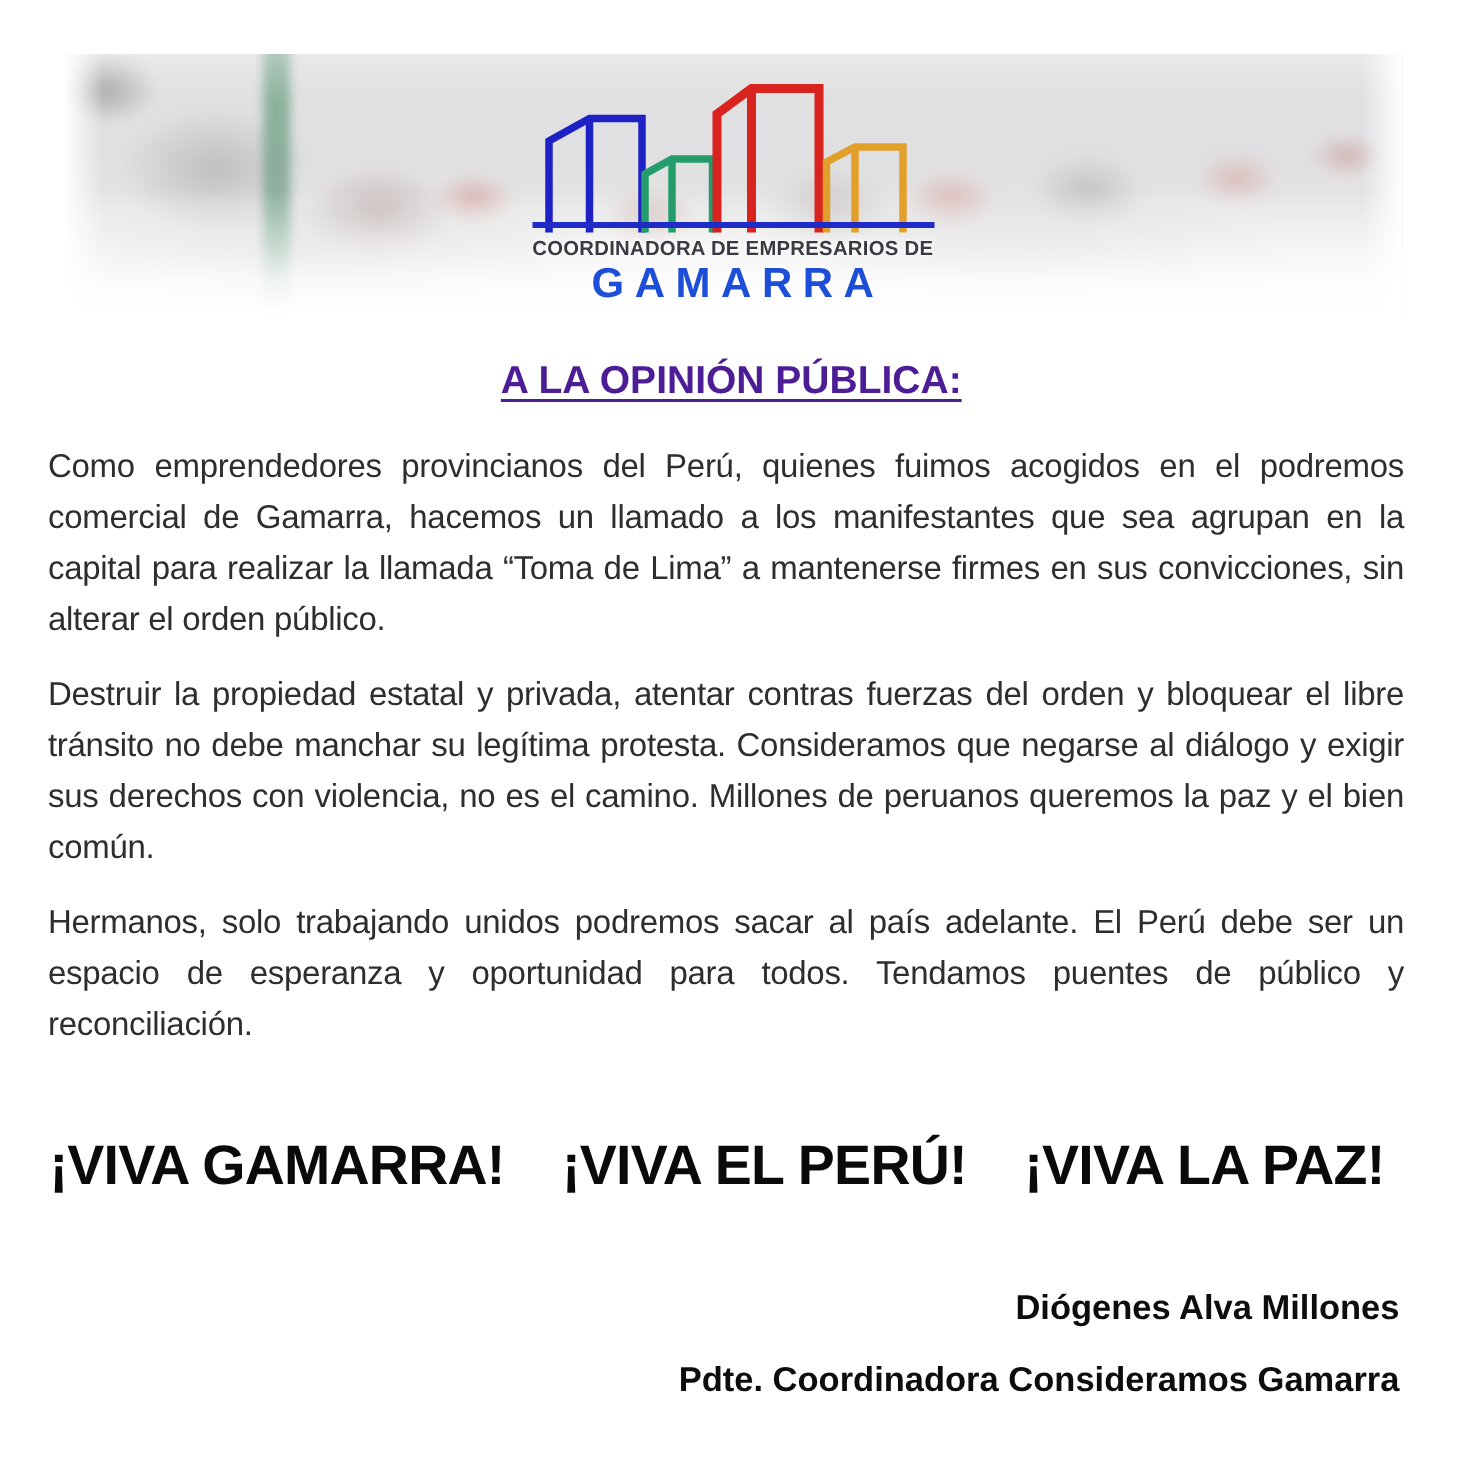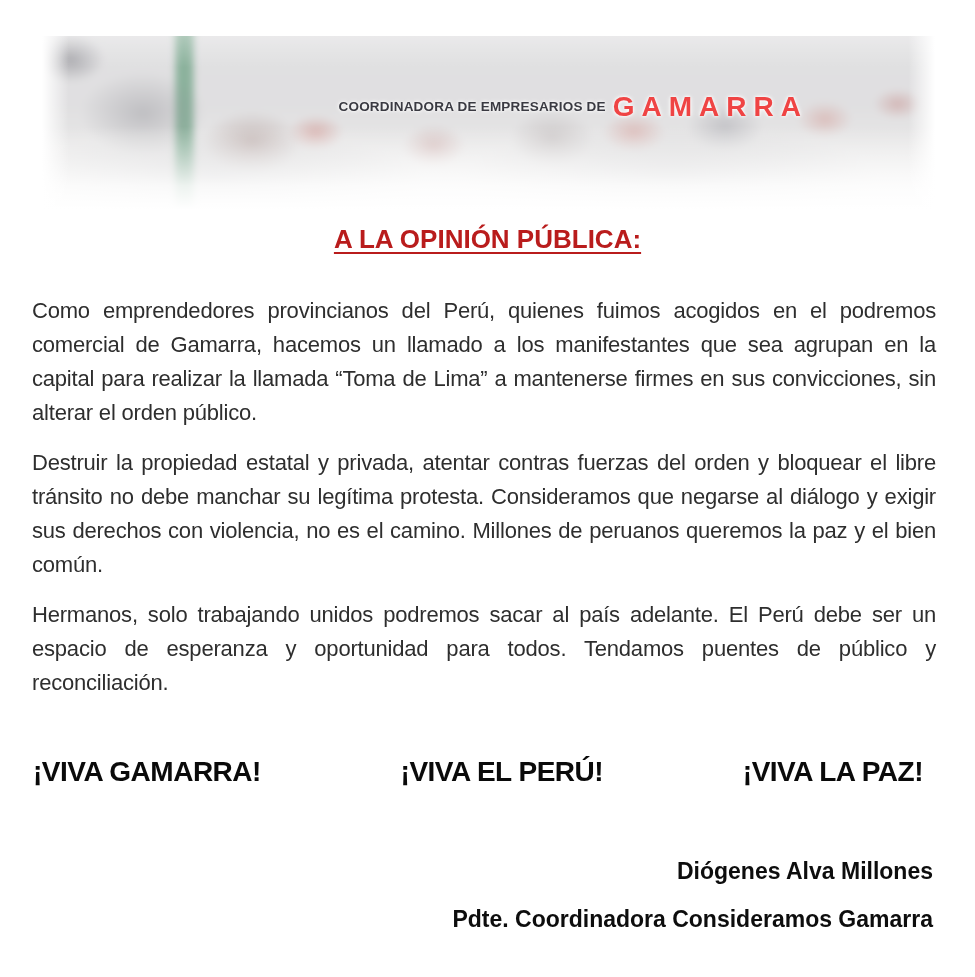--- a/index.html
+++ b/index.html
@@ -40,49 +40,49 @@
     position:absolute;inset:0;
     background:
       linear-gradient(to right, #fff 0, rgba(255,255,255,0) 3%, rgba(255,255,255,0) 97%, #fff 100%),
       linear-gradient(to bottom, rgba(255,255,255,.30) 0%, rgba(255,255,255,0) 18%,
                       rgba(255,255,255,0) 52%, rgba(255,255,255,.85) 86%, #fff 100%);
   }
 
   
   .logo{
     position:absolute;left:50%;top:18px;transform:translateX(-50%);
-    width:300px;display:flex;align-items:center;z-index:3;
+    width:300px;display:flex;flex-direction:column;align-items:center;z-index:3;
   }
   .logo svg{display:block;}
   .logo-cap1{
     margin-top:1px;font-size:13.5px;font-weight:700;color:#3a3a42;
     letter-spacing:.2px;line-height:1;white-space:nowrap;
     text-shadow:0 0 3px #fff,0 0 5px #fff;
   }
   .logo-cap2{
-    margin-top:2px;font-size:28px;font-weight:700;color:#ef4444;
+    margin-top:2px;font-size:28px;font-weight:700;color:#1d4ed8;
     letter-spacing:7px;text-indent:7px;line-height:1;white-space:nowrap;
     text-shadow:0 0 3px #fff,0 0 5px #fff;
   }
 
   
   .title{
-    position:absolute;top:224px;left:0;width:100%;margin:0;
-    text-align:center;font-size:26px;font-weight:700;color:#b91c1c;
+    position:absolute;top:238px;left:0;width:100%;margin:0;
+    text-align:center;font-size:26px;font-weight:700;color:#4c1d95;
     text-decoration:underline;text-decoration-thickness:2px;text-underline-offset:4px;
   }
   .bodytext{
     position:absolute;top:294px;left:32px;width:904px;
     font-size:22px;line-height:34px;color:#2e2e2e;letter-spacing:-0.2px;
   }
   .bodytext p{margin:0 0 16px 0;text-align:justify;}
   .slogans{
     position:absolute;top:756px;left:33px;width:890px;
     display:flex;justify-content:space-between;
-    font-size:28px;font-weight:700;color:#0a0a0a;letter-spacing:-0.5px;
+    font-size:37px;font-weight:700;color:#0a0a0a;letter-spacing:-0.5px;
   }
   .signature{
     position:absolute;top:858px;right:42px;text-align:right;
     font-size:23px;font-weight:700;color:#0d0d0d;line-height:1.15;
   }
   .signature .role{margin-top:22px;}
 </style>
 </head>
 <body>
 

